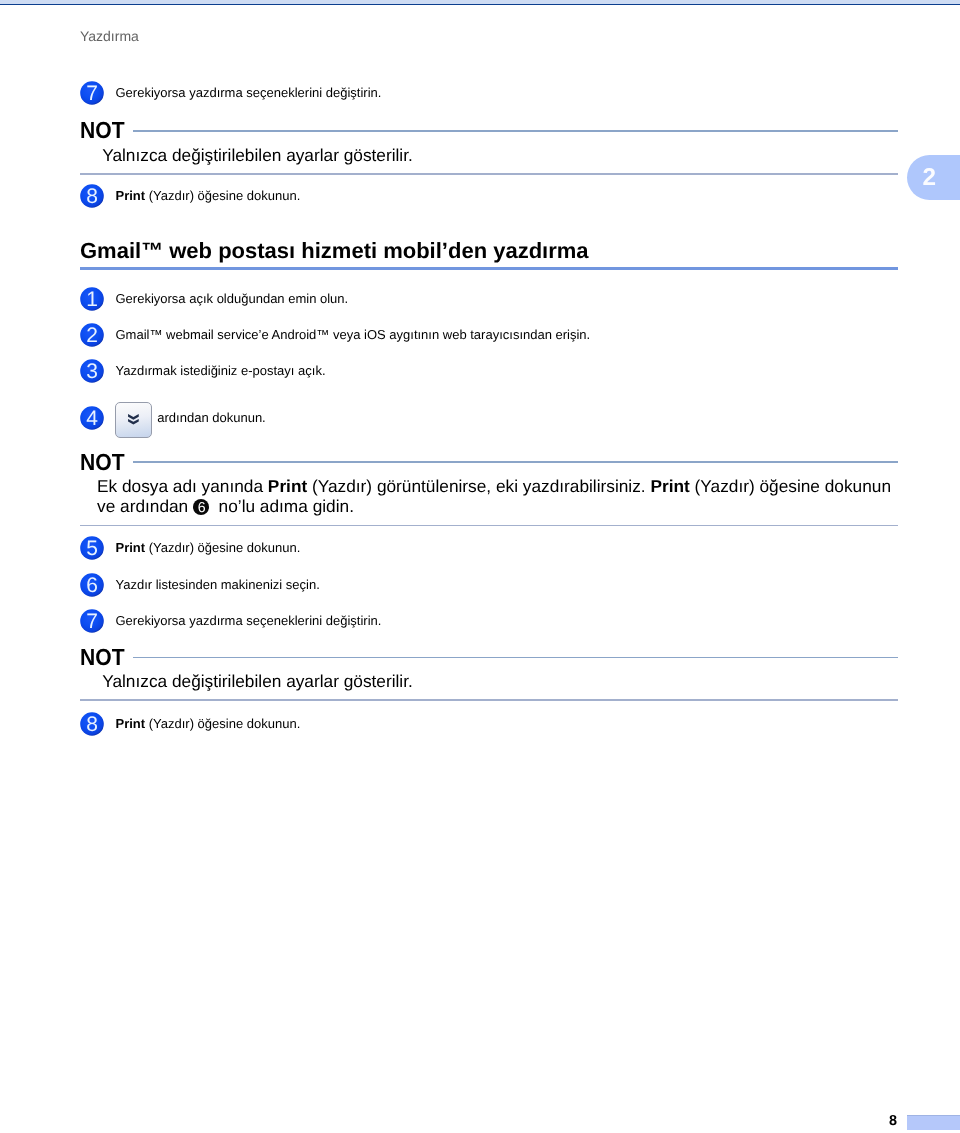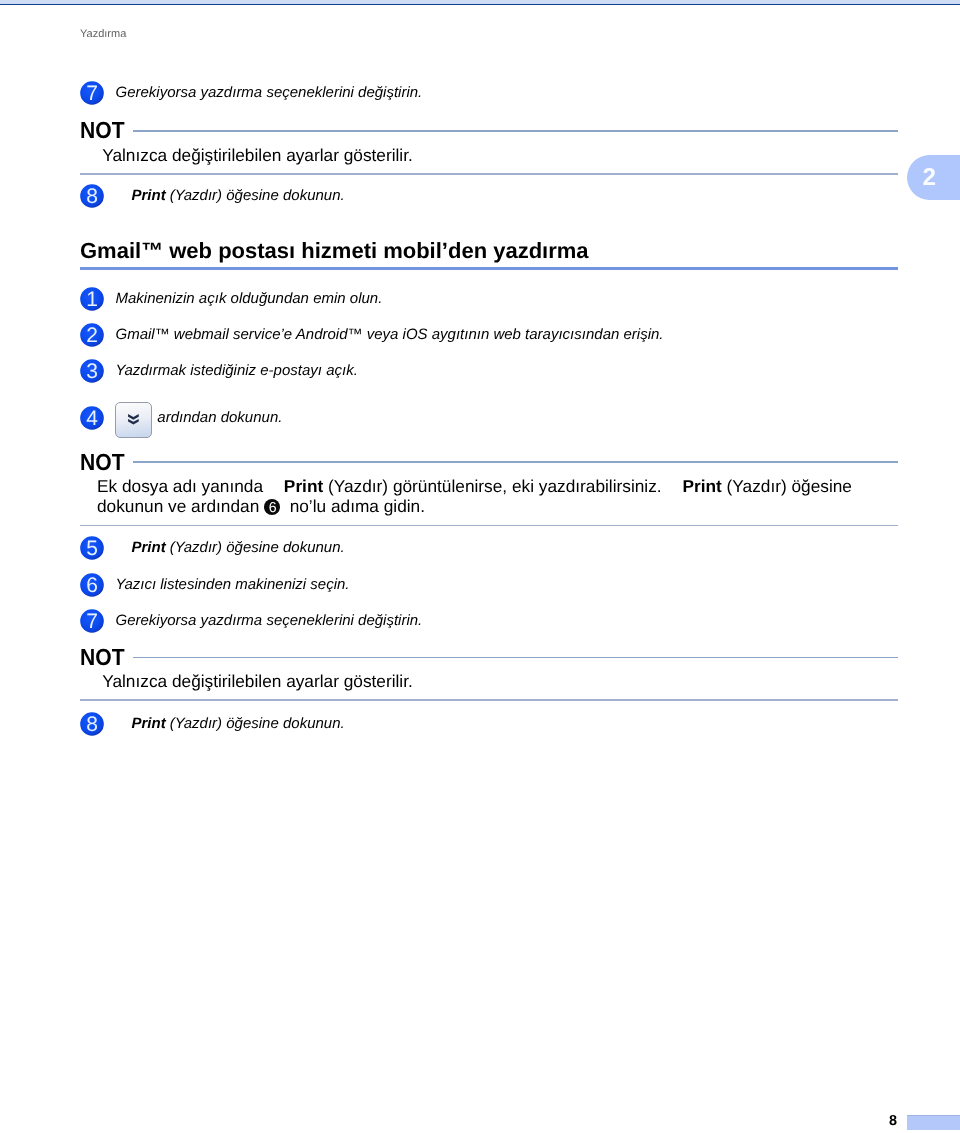--- a/index.html
+++ b/index.html
@@ -13,43 +13,43 @@
     overflow:hidden;
     
     transform:translateZ(0);
   }
 
   
   .topbar-light { position:absolute; left:0; top:0; width:960px; height:3.9px; background:#cedcf4; }
   .topbar-dark  { position:absolute; left:0; top:3.9px; width:960px; height:1.2px; background:#0c3f8f; }
 
   
-  .run-head { position:absolute; left:80px; top:28px; font-size:11px; color:#636363; }
+  .run-head { position:absolute; left:80px; top:28px; font-size:14px; color:#636363; }
 
   
   .chap-tab { position:absolute; left:907.4px; top:154.8px; width:52.6px; height:45.6px;
               background:#afc7fc; border-radius:23px 0 0 23px; }
   .chap-tab .n { position:absolute; left:15.1px; top:0; height:45.6px; line-height:45.2px;
                  color:#fbfcff; font-size:24.3px; font-weight:bold; }
 
   
   .page-num  { position:absolute; left:875px; top:1112.8px; width:22px; text-align:right;
                font-size:14.4px; font-weight:bold; color:#000; }
   .foot-band { position:absolute; left:906.7px; top:1115.4px; width:53.3px; height:14.2px;
                background:#b5c8fa; border-top:1px solid #9fb3e4; box-sizing:border-box; }
 
   
   
   .blk { position:absolute; left:80px; width:818px; }
 
   
   .step .bul { position:absolute; left:0; top:0; width:24px; height:24px; }
   .step .bul svg { display:block; }
-  .step .txt { position:absolute; left:35.5px; top:0; font-size:15px; line-height:24px;
-               white-space:nowrap;font-style:italic; }
+  .step .txt { position:absolute; left:35.5px; top:0; font-size:13px; line-height:24px;
+               white-space:nowrap; }
 
   
   .h2 { position:absolute; font-size:22px; font-weight:bold; white-space:nowrap; }
   .h2rule { position:absolute; height:3.6px; background:#7196df; }
 
   
   .notlabel { position:absolute; font-size:23.3px; font-weight:bold; transform:scaleX(0.905); transform-origin:left top; }
   .notrule  { position:absolute; height:1.6px; background:#8ba5c8; }
   .notbot   { position:absolute; height:1.6px; background:#a3b0cd; }
   .notbody  { position:absolute; font-size:17.27px; line-height:20px; }
@@ -57,21 +57,21 @@
   
   .iconbtn { position:absolute; width:37px; height:36px; border:1.2px solid #969cab;
              border-radius:5px; box-sizing:border-box;
              background:linear-gradient(172deg, #fcfcfd 0%, #f5f6f9 22%, #eceff7 45%, #dde5f2 66%, #ccd9ee 90%, #c6d3ea 100%); }
   .iconbtn svg { position:absolute; left:11.6px; top:11.1px; }
 
   svg text { font-family:"Liberation Sans", sans-serif; }
 
   
   .inlinenum { display:inline-block; width:16px; height:16px; vertical-align:-3.4px; }
-  b { font-weight:bold;margin-left:16px; }
+  b { font-weight:bold; }
 </style>
 </head>
 <body>
 
 <div class="topbar-light"></div>
 <div class="topbar-dark"></div>
 
 <div class="run-head">Yazdırma</div>
 
 <div class="chap-tab">
@@ -125,21 +125,21 @@
 <div class="h2" style="left:80px;top:238px;">Gmail™ web postası hizmeti mobil’den yazdırma</div>
 <div class="h2rule" style="left:80px;width:818px;top:266.9px;"></div>
 
 <div class="blk step" style="top:286.5px;">
   <span class="bul">
     <svg width="24" height="24" viewBox="0 0 24 24">
         <circle cx="12" cy="12" r="11.8" fill="url(#bg)"></circle>
         <text x="12" y="19.2" text-anchor="middle" font-size="21" fill="#e8f2ff">1</text>
       </svg>
   </span>
-  <span class="txt">Makinenizin açık olduğundan emin olun.</span>
+  <span class="txt">Gerekiyorsa açık olduğundan emin olun.</span>
 </div>
 
 <div class="blk step" style="top:323px;">
   <span class="bul">
     <svg width="24" height="24" viewBox="0 0 24 24">
         <circle cx="12" cy="12" r="11.8" fill="url(#bg)"></circle>
         <text x="12" y="19.2" text-anchor="middle" font-size="21" fill="#e8f2ff">2</text>
       </svg>
   </span>
   <span class="txt">Gmail™ webmail service’e Android™ veya iOS aygıtının web tarayıcısından erişin.</span>
@@ -190,21 +190,21 @@
   <span class="txt"><b>Print</b><span> (Yazdır) öğesine dokunun.</span></span>
 </div>
 
 <div class="blk step" style="top:572.6px;">
   <span class="bul">
     <svg width="24" height="24" viewBox="0 0 24 24">
         <circle cx="12" cy="12" r="11.8" fill="url(#bg)"></circle>
         <text x="12" y="19.2" text-anchor="middle" font-size="21" fill="#e8f2ff">6</text>
       </svg>
   </span>
-  <span class="txt">Yazıcı listesinden makinenizi seçin.</span>
+  <span class="txt">Yazdır listesinden makinenizi seçin.</span>
 </div>
 
 <div class="blk step" style="top:608.7px;">
   <span class="bul">
     <svg width="24" height="24" viewBox="0 0 24 24">
         <circle cx="12" cy="12" r="11.8" fill="url(#bg)"></circle>
         <text x="12" y="19.2" text-anchor="middle" font-size="21" fill="#e8f2ff">7</text>
       </svg>
   </span>
   <span class="txt">Gerekiyorsa yazdırma seçeneklerini değiştirin.</span>

